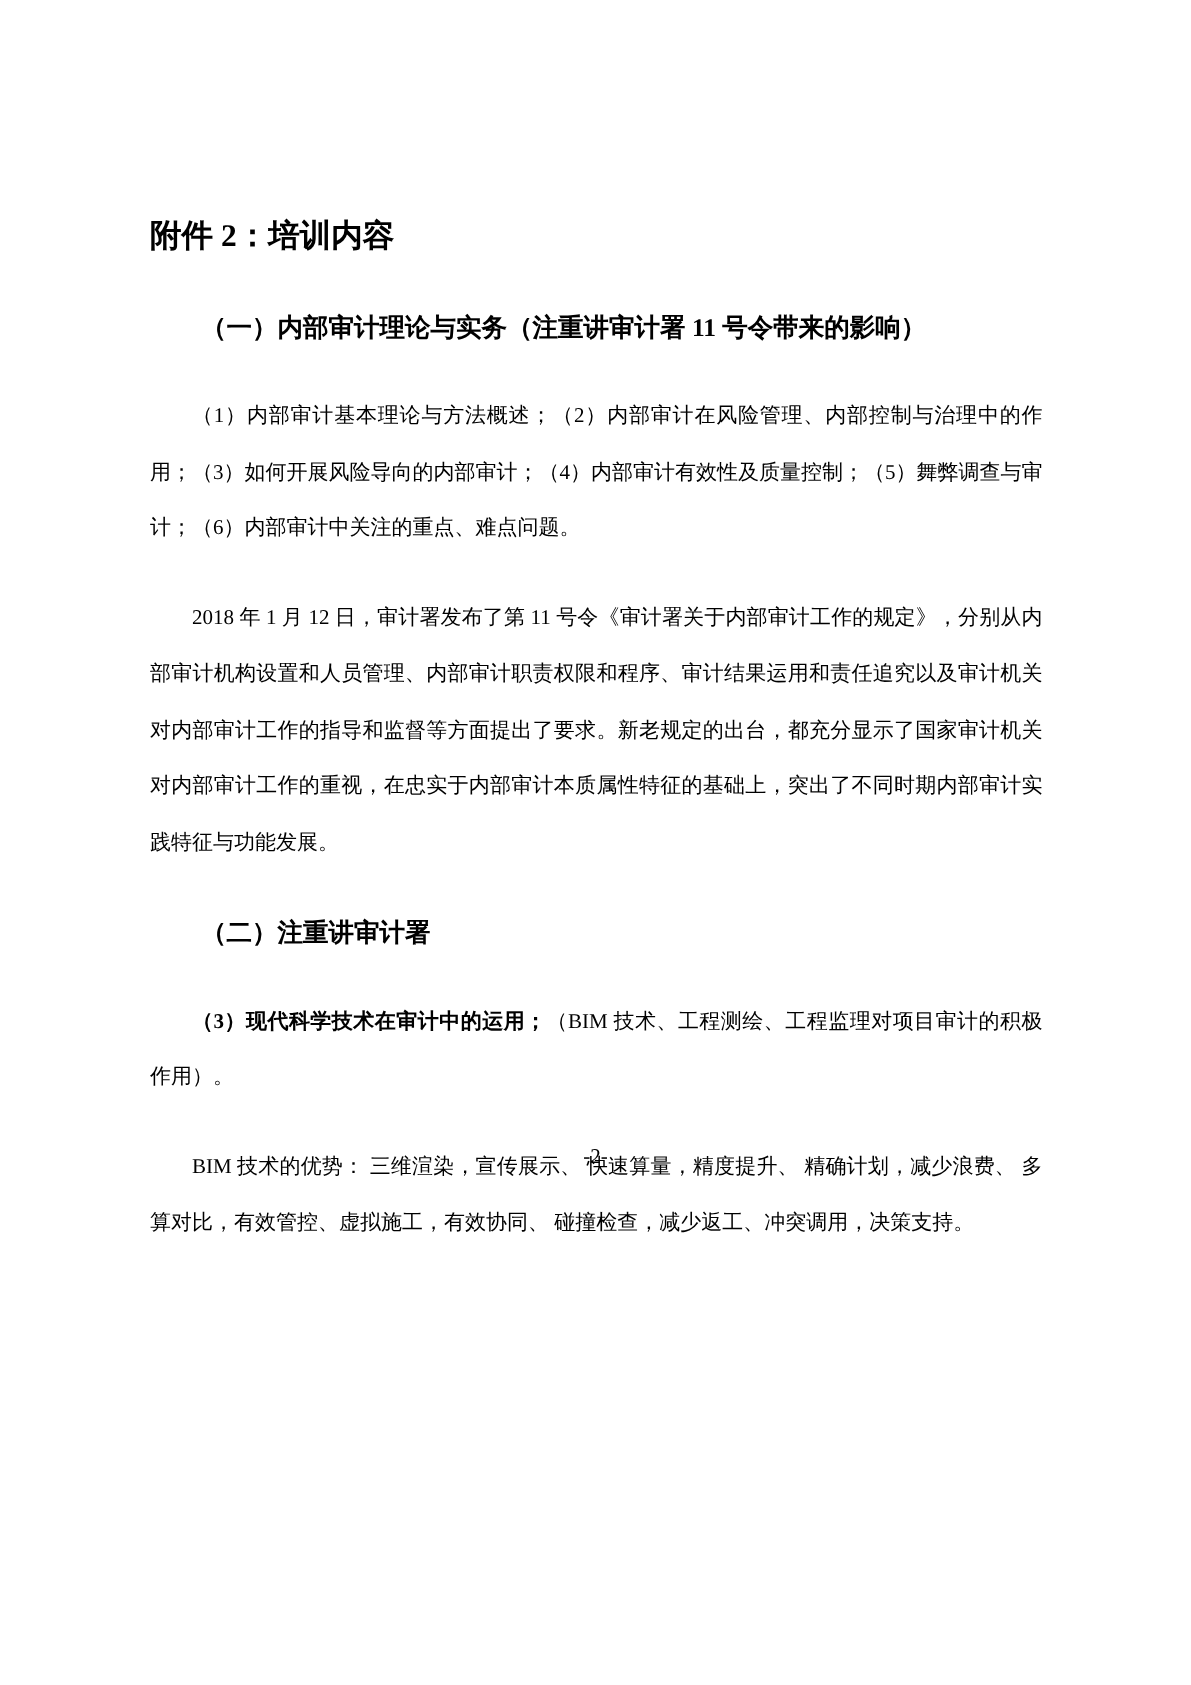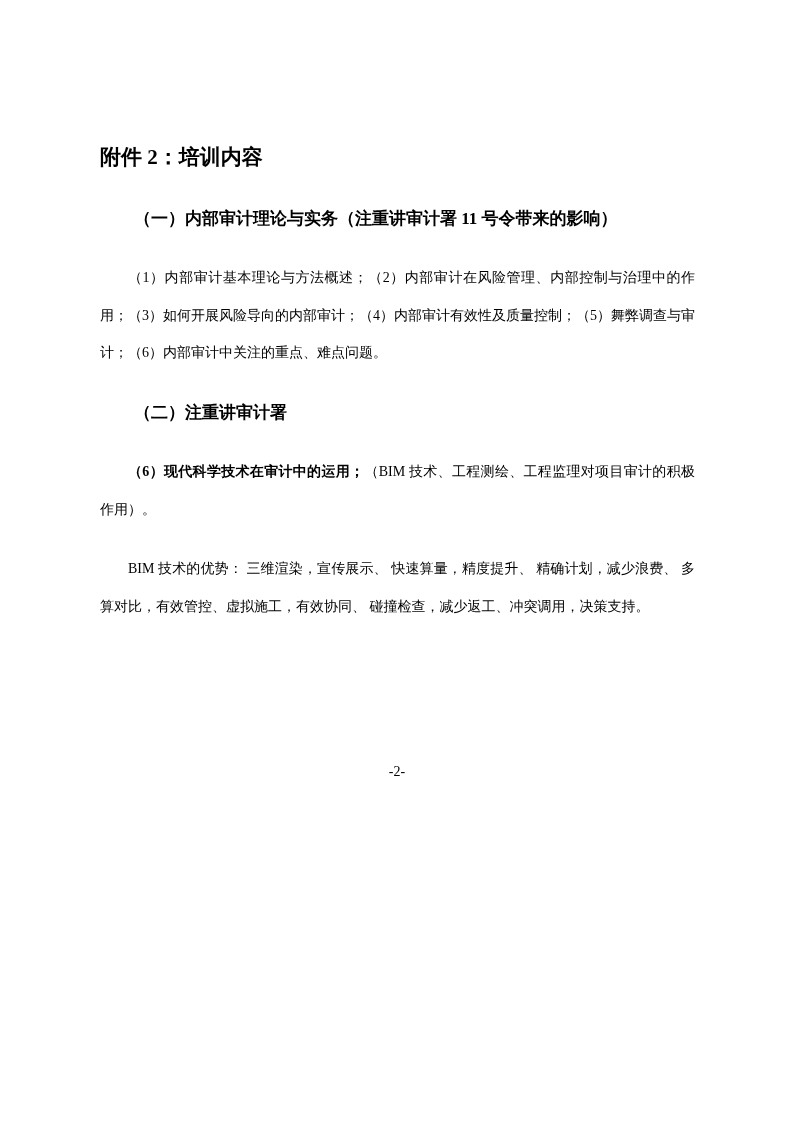--- a/index.html
+++ b/index.html
@@ -63,23 +63,24 @@
 
 <div class="page">
   <div class="content">
 
     <h1 class="doc-title">附件 2：培训内容</h1>
 
     <h2 class="section-heading">（一）内部审计理论与实务（注重讲审计署 11 号令带来的影响）</h2>
 
     <p class="body-para">（1）内部审计基本理论与方法概述；（2）内部审计在风险管理、内部控制与治理中的作用；（3）如何开展风险导向的内部审计；（4）内部审计有效性及质量控制；（5）舞弊调查与审计；（6）内部审计中关注的重点、难点问题。</p>
 
+    <p class="body-para">2018 年 1 月 12 日，审计署发布了第 11 号令《审计署关于内部审计工作的规定》，分别从内部审计机构设置和人员管理、内部审计职责权限和程序、审计结果运用和责任追究以及审计机关对内部审计工作的指导和监督等方面提出了要求。新老规定的出台，都充分显示了国家审计机关对内部审计工作的重视，在忠实于内部审计本质属性特征的基础上，突出了不同时期内部审计实践特征与功能发展。</p>
 
     <h2 class="section-heading">（二）注重讲审计署</h2>
 
-    <p class="body-para"><strong>（6）现代科学技术在审计中的运用；</strong><span>（BIM 技术、工程测绘、工程监理对项目审计的积极作用）。</span></p>
+    <p class="body-para"><strong>（3）现代科学技术在审计中的运用；</strong><span>（BIM 技术、工程测绘、工程监理对项目审计的积极作用）。</span></p>
 
     <p class="body-para">BIM 技术的优势： 三维渲染，宣传展示、 快速算量，精度提升、 精确计划，减少浪费、 多算对比，有效管控、虚拟施工，有效协同、 碰撞检查，减少返工、冲突调用，决策支持。</p>
 
   </div>
 
   <div class="page-number">-2-</div>
 </div>
 
 </body></html>

